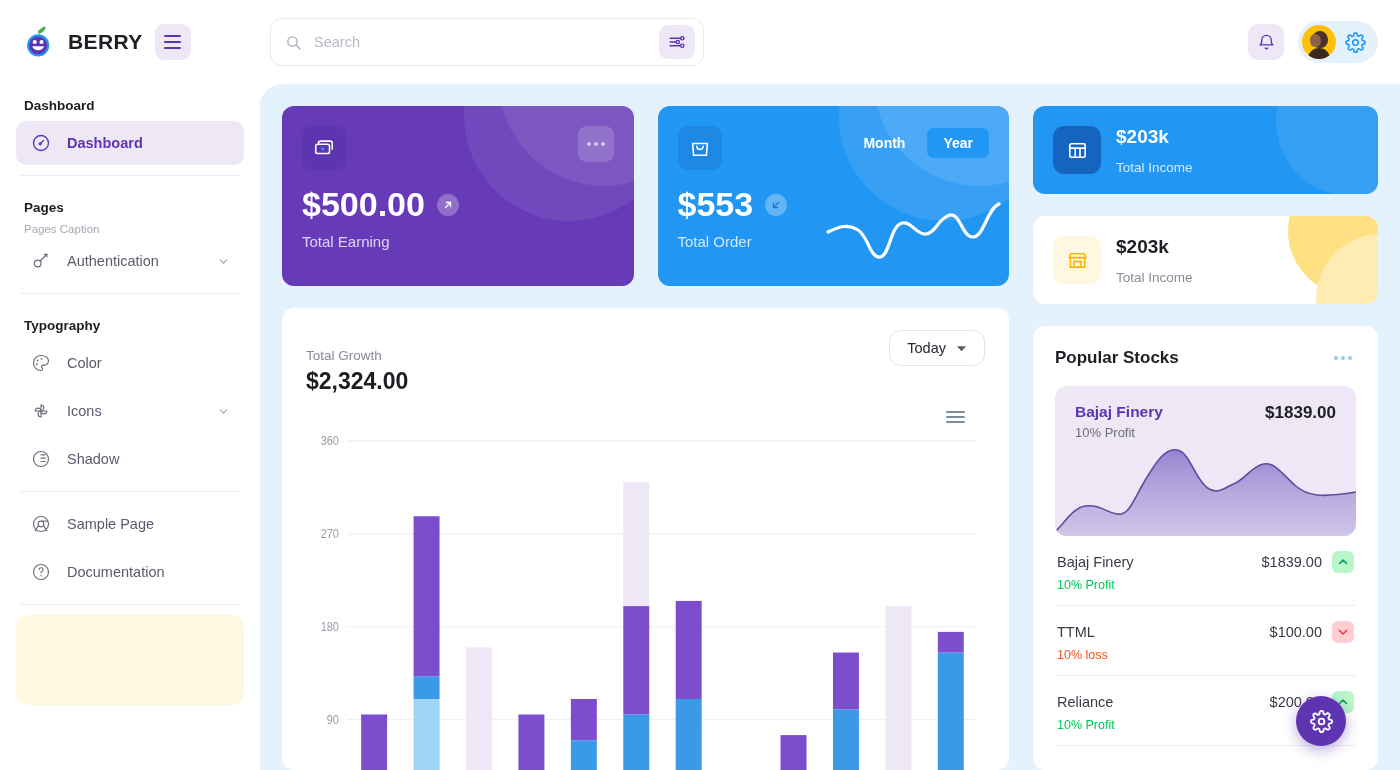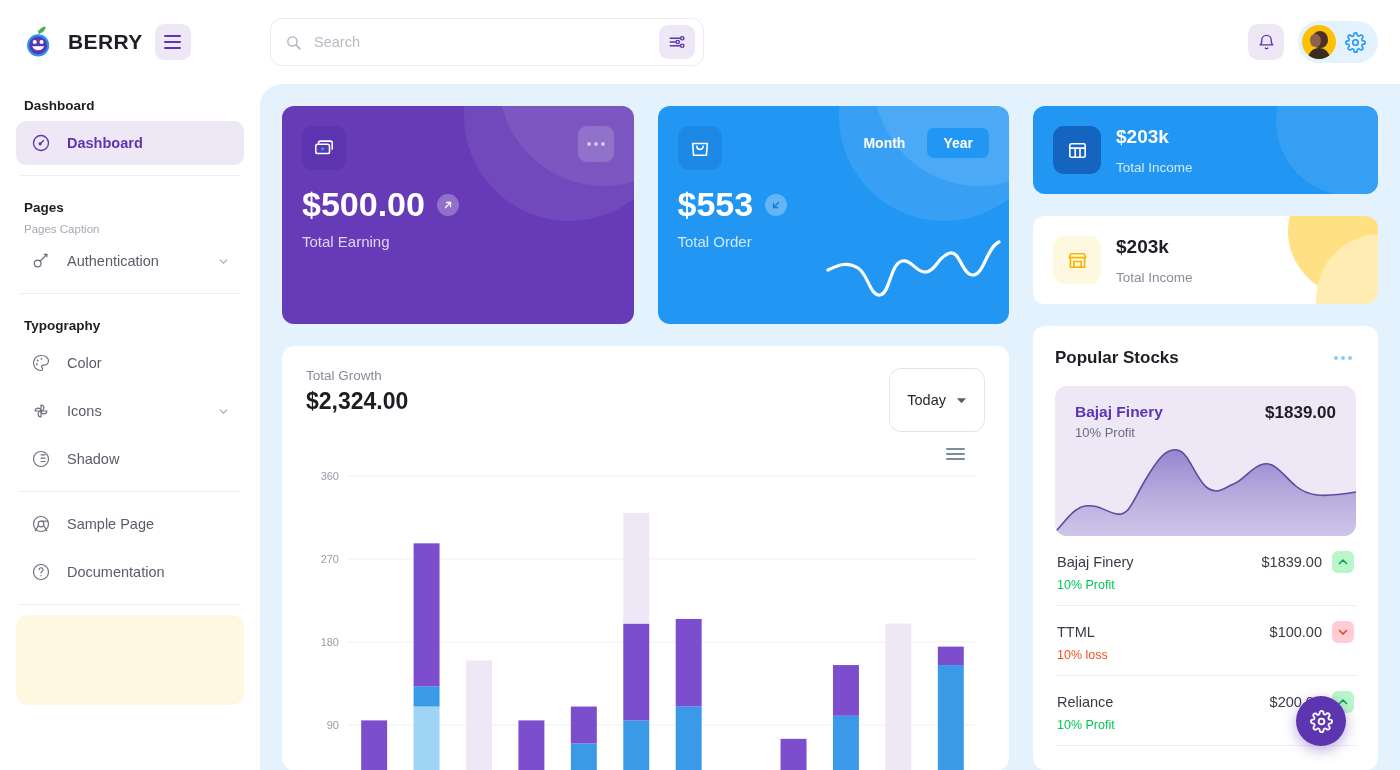--- a/index.html
+++ b/index.html
@@ -98,21 +98,21 @@
     flex: 1; background: #e3f2fd; border-top-left-radius: 22px;
     padding: 22px 22px 0 22px; overflow: hidden; position: relative;
   }
   .grid { display: flex; gap: 24px; height: 100%; }
   .col-left { flex: 1; min-width: 0; display: flex; flex-direction: column; gap: 22px; }
   .col-right { width: 345px; min-width: 345px; display: flex; flex-direction: column; gap: 22px; }
 
   
   .stat-row { display: flex; gap: 24px; }
   .stat-card {
-    flex: 1; height: 218px; border-radius: 12px; padding: 20px;
+    flex: 1; height: 180px; border-radius: 12px; padding: 20px;
     position: relative; overflow: hidden; color: #fff;
   }
   .stat-earning { background: #673ab7; }
   .stat-order { background: #2196f3; }
   .blob {
     position: absolute; border-radius: 50%; pointer-events: none;
   }
   .earn-blob1 { width: 210px; height: 210px; right: -40px; top: -95px; background: rgba(255,255,255,.08); }
   .earn-blob2 { width: 210px; height: 210px; right: -75px; top: -130px; background: rgba(255,255,255,.08); }
   .ord-blob1 { width: 210px; height: 210px; right: -40px; top: -95px; background: rgba(255,255,255,.10); }
@@ -166,24 +166,24 @@
   .inc-amount { font-size: 19px; font-weight: bold; line-height: 1.25; }
   .inc-sub { font-size: 13.5px; opacity: .8; margin-top: 12px; }
   .income-white .inc-sub { color: #8a8a99; opacity: 1; }
 
   
   .growth-card {
     background: #fff; border-radius: 12px; padding: 22px 24px 0 24px;
     flex: 1; min-height: 0; display: flex; flex-direction: column;
   }
   .growth-head { display: flex; align-items: flex-start; justify-content: space-between; }
-  .growth-title { font-size: 13.5px; color: #8a8a99; }
+  .growth-title { font-size: 13.5px; color: #8a8a99; margin-top: 18px; }
   .growth-amount { font-size: 23px; font-weight: bold; color: #1d1d24; margin-top: 5px; }
   .today-btn {
-    border: 1px solid #e4e4ec; border-radius: 12px; height: 64px;
+    border: 1px solid #e4e4ec; border-radius: 12px; height: 36px;
     padding: 0 17px; display: flex; align-items: center; gap: 10px;
     font-size: 14.5px; color: #26262f; cursor: pointer; background: #fff;
   }
   .chart-menu { align-self: flex-end; margin: 16px 20px 0 0; cursor: pointer; display:flex; flex-direction:column; gap:3px; }
   .chart-menu i { display:block; width: 19px; height: 2px; background: #78909c; border-radius: 1px; }
   .chart-area { flex: 1; position: relative; min-height: 0; }
 
   
   .stocks-card {
     background: #fff; border-radius: 12px; padding: 22px 22px 0 22px;

